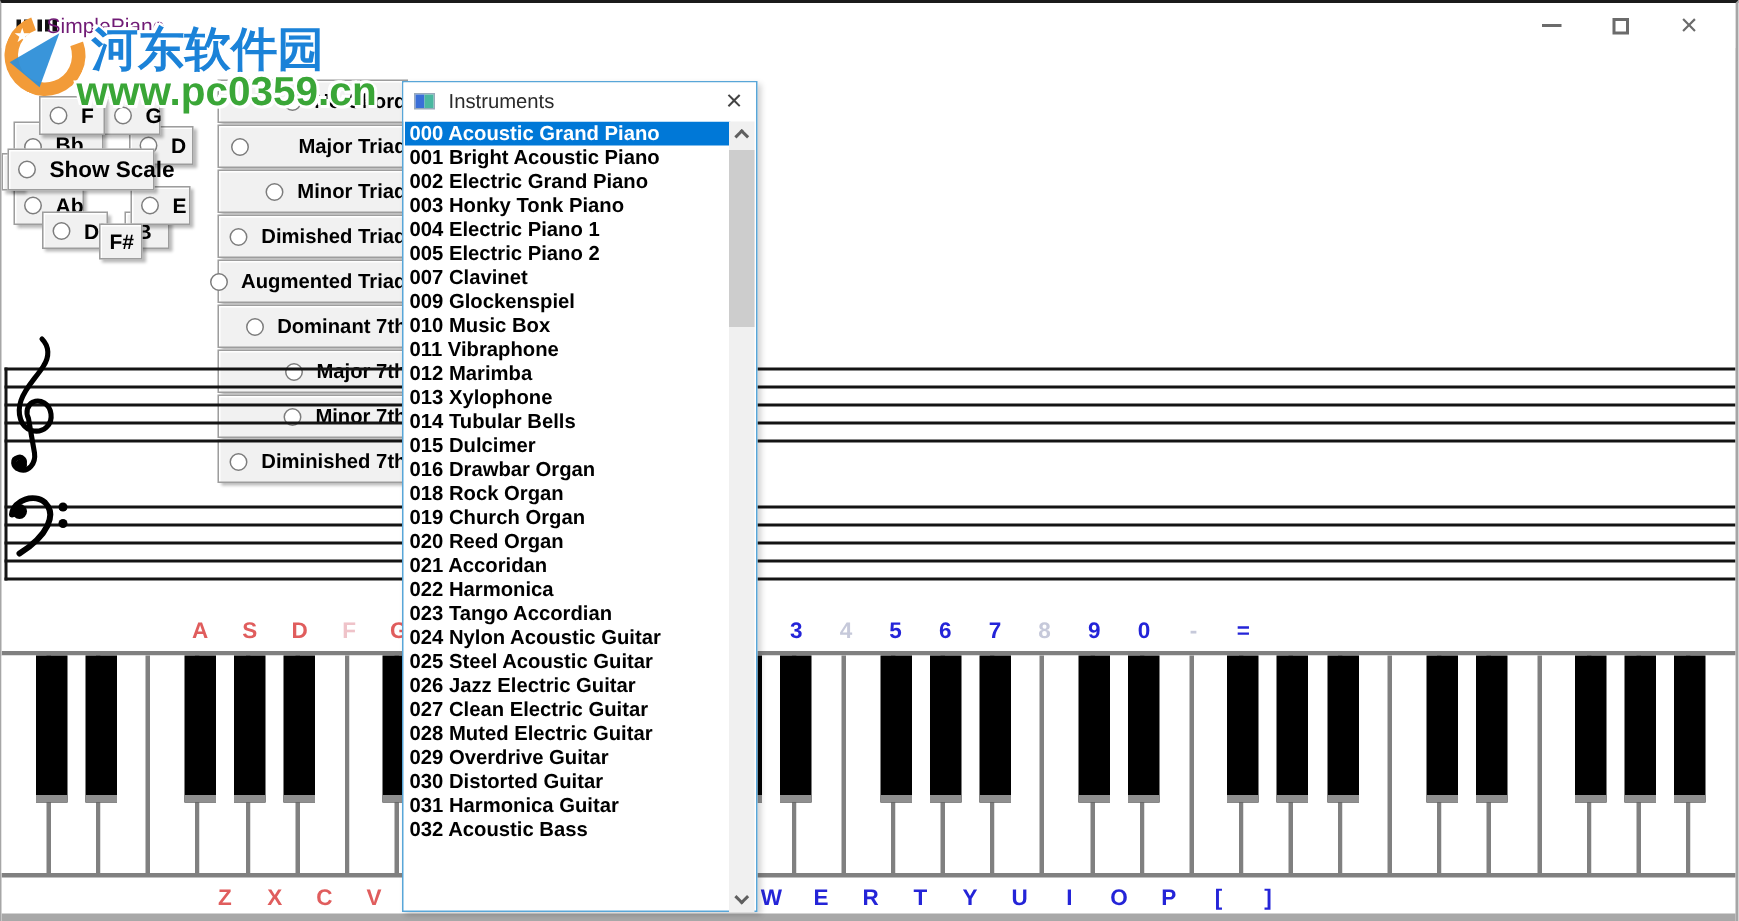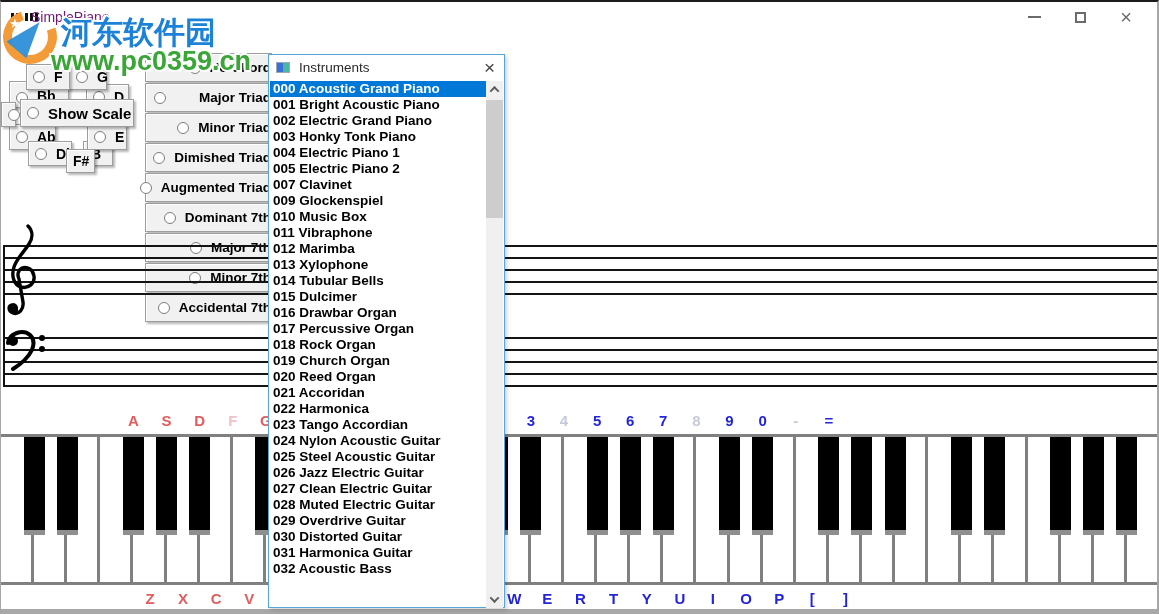--- a/index.html
+++ b/index.html
@@ -128,21 +128,21 @@
     <span class="radio"></span>
       <span class="lbl">Bb</span>
   </div>
   <div class="panel" style="left:85px;top:82px;width:43px;height:26px;z-index:7">
     <span class="radio"></span>
       <span class="lbl">D</span>
   </div>
   <div class="panel" style="left:0px;top:100px;width:15px;height:25px;z-index:9">
     <span class="radio"></span>
   </div>
-  <div class="panel" style="left:19px;top:97px;width:114px;height:28px;z-index:10">
+  <div class="panel" style="left:4px;top:97px;width:98px;height:28px;z-index:10">
     <span class="radio"></span>
       <span class="lbl" style="font-size:15px">Show Scale</span>
   </div>
   <div class="panel" style="left:8px;top:122px;width:47px;height:26px;z-index:6">
     <span class="radio"></span>
       <span class="lbl">Ab</span>
   </div>
   <div class="panel" style="left:86px;top:122px;width:40px;height:26px;z-index:6">
     <span class="radio"></span>
       <span class="lbl">E</span>
@@ -186,21 +186,21 @@
       <div class="panel chord-box" style="top: 231px;">
         <span class="radio"></span>
         <span class="lbl" style="font-size: 13.5px;">Major 7th</span>
       </div>
       <div class="panel chord-box" style="top: 261px;">
         <span class="radio"></span>
         <span class="lbl" style="font-size: 13.5px;">Minor 7th</span>
       </div>
       <div class="panel chord-box" style="top: 291px;">
         <span class="radio"></span>
-        <span class="lbl" style="font-size: 13.5px;">Accidental 7th</span>
+        <span class="lbl" style="font-size: 13.5px;">Diminished 7th</span>
       </div>
     </div>
 
   <div id="staff">
       <div class="staff-line" style="top: 243px;"></div>
       <div class="staff-line" style="top: 255px;"></div>
       <div class="staff-line" style="top: 267px;"></div>
       <div class="staff-line" style="top: 279px;"></div>
       <div class="staff-line" style="top: 291px;"></div>
       <div class="staff-line" style="top: 335px;"></div>
@@ -337,21 +337,20 @@
         <div class="inst-item">005 Electric Piano 2</div>
         <div class="inst-item">007 Clavinet</div>
         <div class="inst-item">009 Glockenspiel</div>
         <div class="inst-item">010 Music Box</div>
         <div class="inst-item">011 Vibraphone</div>
         <div class="inst-item">012 Marimba</div>
         <div class="inst-item">013 Xylophone</div>
         <div class="inst-item">014 Tubular Bells</div>
         <div class="inst-item">015 Dulcimer</div>
         <div class="inst-item">016 Drawbar Organ</div>
-        <div class="inst-item">017 Percussive Organ</div>
         <div class="inst-item">018 Rock Organ</div>
         <div class="inst-item">019 Church Organ</div>
         <div class="inst-item">020 Reed Organ</div>
         <div class="inst-item">021 Accoridan</div>
         <div class="inst-item">022 Harmonica</div>
         <div class="inst-item">023 Tango Accordian</div>
         <div class="inst-item">024 Nylon Acoustic Guitar</div>
         <div class="inst-item">025 Steel Acoustic Guitar</div>
         <div class="inst-item">026 Jazz Electric Guitar</div>
         <div class="inst-item">027 Clean Electric Guitar</div>

